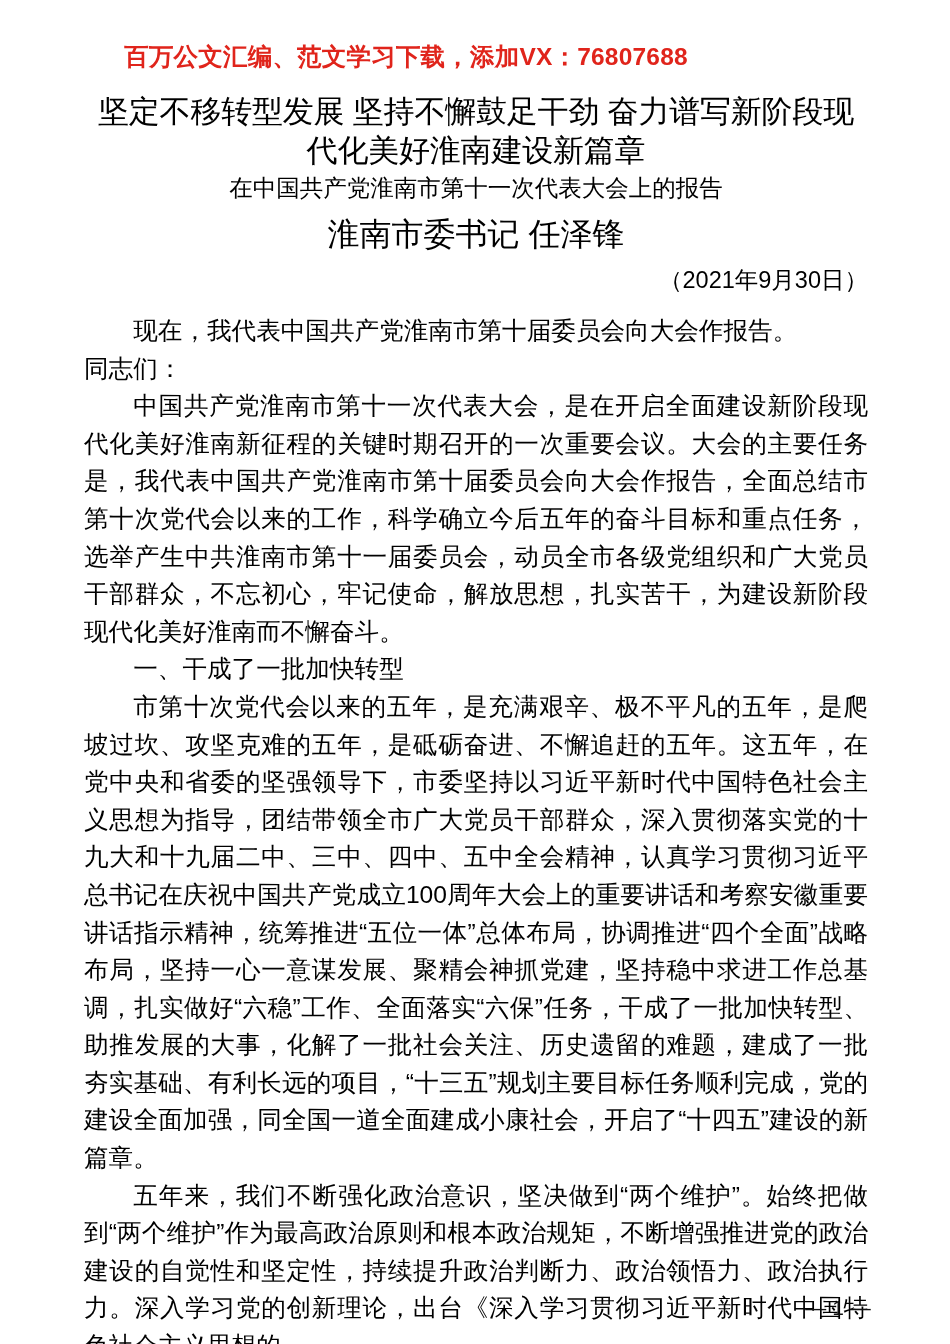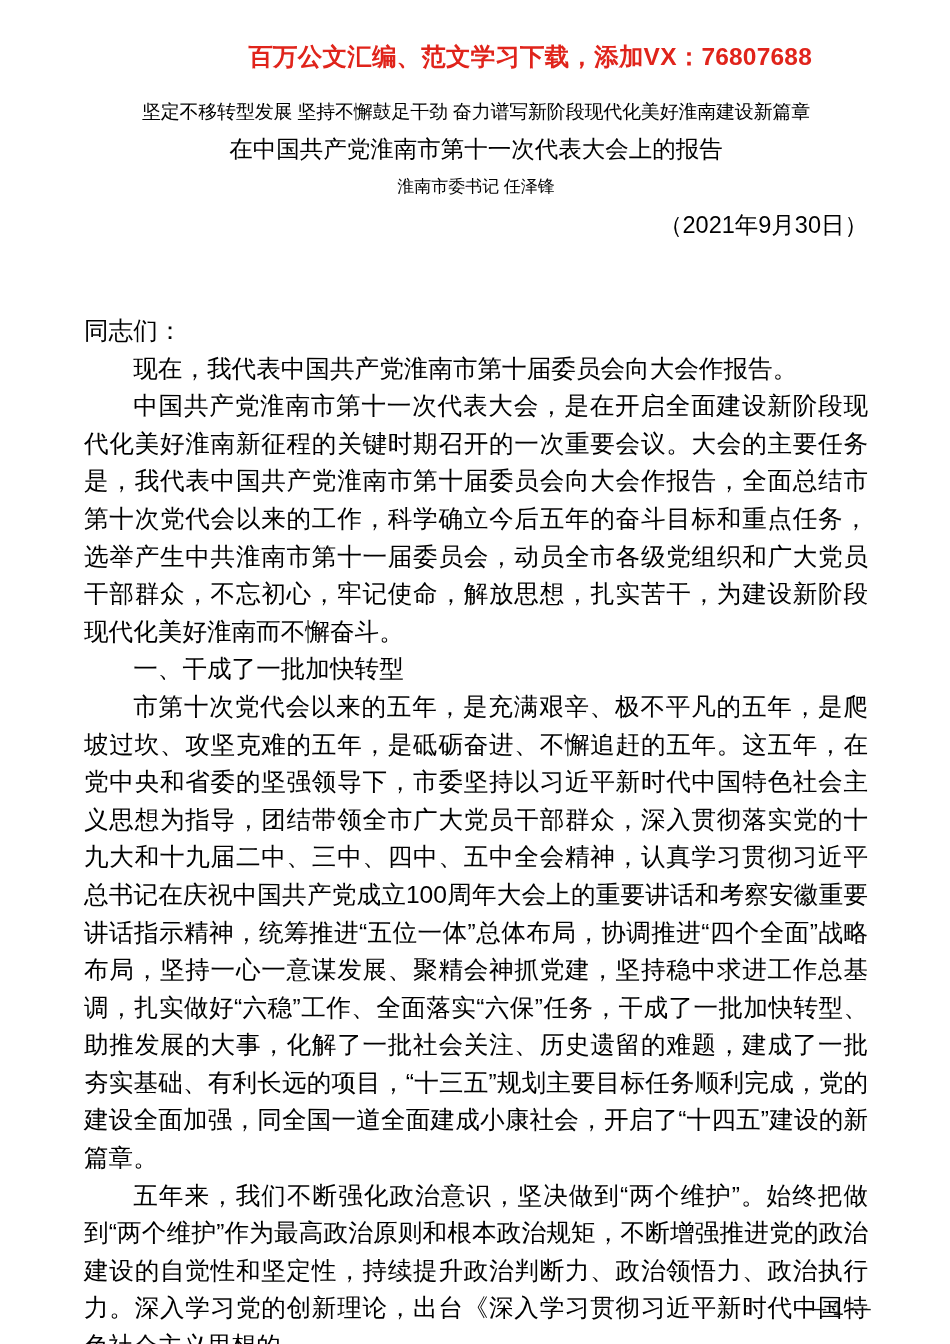--- a/index.html
+++ b/index.html
@@ -21,57 +21,57 @@
     height: 1344px;
     box-sizing: border-box;
   }
 
   
   .promo-header {
     position: absolute;
     top: 42px;
     left: 0;
     width: 812px;
-    text-align: right;
+    text-align: center;
     color: #e0241b;
     font-size: 24.5px;
     font-weight: 700;
     letter-spacing: 0.2px;
     line-height: 1.2;
     white-space: nowrap;
   }
 
   
   .title-block {
     position: absolute;
     top: 92px;
     left: 84px;
     width: 784px;
   }
   .doc-title {
-    font-size: 19px;
+    font-size: 31px;
     line-height: 39px;
     text-align: center;
     font-weight: 400;
     margin: 0;
     letter-spacing: -0.2px;
   }
   .doc-subtitle {
     font-size: 23.5px;
     line-height: 37px;
     text-align: center;
     font-weight: 400;
     margin: 0;
   }
   .doc-author {
-    font-size: 17px;
+    font-size: 32px;
     line-height: 38px;
     text-align: center;
     font-weight: 400;
-    margin: 0;
+    margin: 8px;
   }
   .doc-date {
     font-size: 23.5px;
     line-height: 38px;
     text-align: right;
     font-weight: 400;
     margin: 0;
   }
 
   
@@ -125,23 +125,23 @@
 
   <div class="title-block">
     <h1 class="doc-title">坚定不移转型发展  坚持不懈鼓足干劲  奋力谱写新阶段现代化美好淮南建设新篇章</h1>
     <div class="doc-subtitle">在中国共产党淮南市第十一次代表大会上的报告</div>
     <div class="doc-author">淮南市委书记  任泽锋</div>
     <div class="doc-date">（2021年9月30日）</div>
   </div>
 
   <div class="body-block">
 
+    <p class="para indent">现在，我代表中国共产党淮南市第十届委员会向大会作报告。</p>
+
     <p class="para salutation">同志们：</p>
-
-    <p class="para indent">现在，我代表中国共产党淮南市第十届委员会向大会作报告。</p>
 
     <p class="para indent">中国共产党淮南市第十一次代表大会，是在开启全面建设新阶段现代化美好淮南新征程的关键时期召开的一次重要会议。大会的主要任务是，我代表中国共产党淮南市第十届委员会向大会作报告，全面总结市第十次党代会以来的工作，科学确立今后五年的奋斗目标和重点任务，选举产生中共淮南市第十一届委员会，动员全市各级党组织和广大党员干部群众，不忘初心，牢记使命，解放思想，扎实苦干，为建设新阶段现代化美好淮南而不懈奋斗。</p>
 
     <p class="para heading">一、干成了一批加快转型</p>
 
     <p class="para indent">市第十次党代会以来的五年，是充满艰辛、极不平凡的五年，是爬坡过坎、攻坚克难的五年，是砥砺奋进、不懈追赶的五年。这五年，在党中央和省委的坚强领导下，市委坚持以习近平新时代中国特色社会主义思想为指导，团结带领全市广大党员干部群众，深入贯彻落实党的十九大和十九届二中、三中、四中、五中全会精神，认真学习贯彻习近平总书记在庆祝中国共产党成立100周年大会上的重要讲话和考察安徽重要讲话指示精神，统筹推进“五位一体”总体布局，协调推进“四个全面”战略布局，坚持一心一意谋发展、聚精会神抓党建，坚持稳中求进工作总基调，扎实做好“六稳”工作、全面落实“六保”任务，干成了一批加快转型、助推发展的大事，化解了一批社会关注、历史遗留的难题，建成了一批夯实基础、有利长远的项目，“十三五”规划主要目标任务顺利完成，党的建设全面加强，同全国一道全面建成小康社会，开启了“十四五”建设的新篇章。</p>
 
     <p class="para indent">五年来，我们不断强化政治意识，坚决做到“两个维护”。始终把做到“两个维护”作为最高政治原则和根本政治规矩，不断增强推进党的政治建设的自觉性和坚定性，持续提升政治判断力、政治领悟力、政治执行力。深入学习党的创新理论，出台《深入学习贯彻习近平新时代中国特色社会主义思想的</p>
 
   </div>

